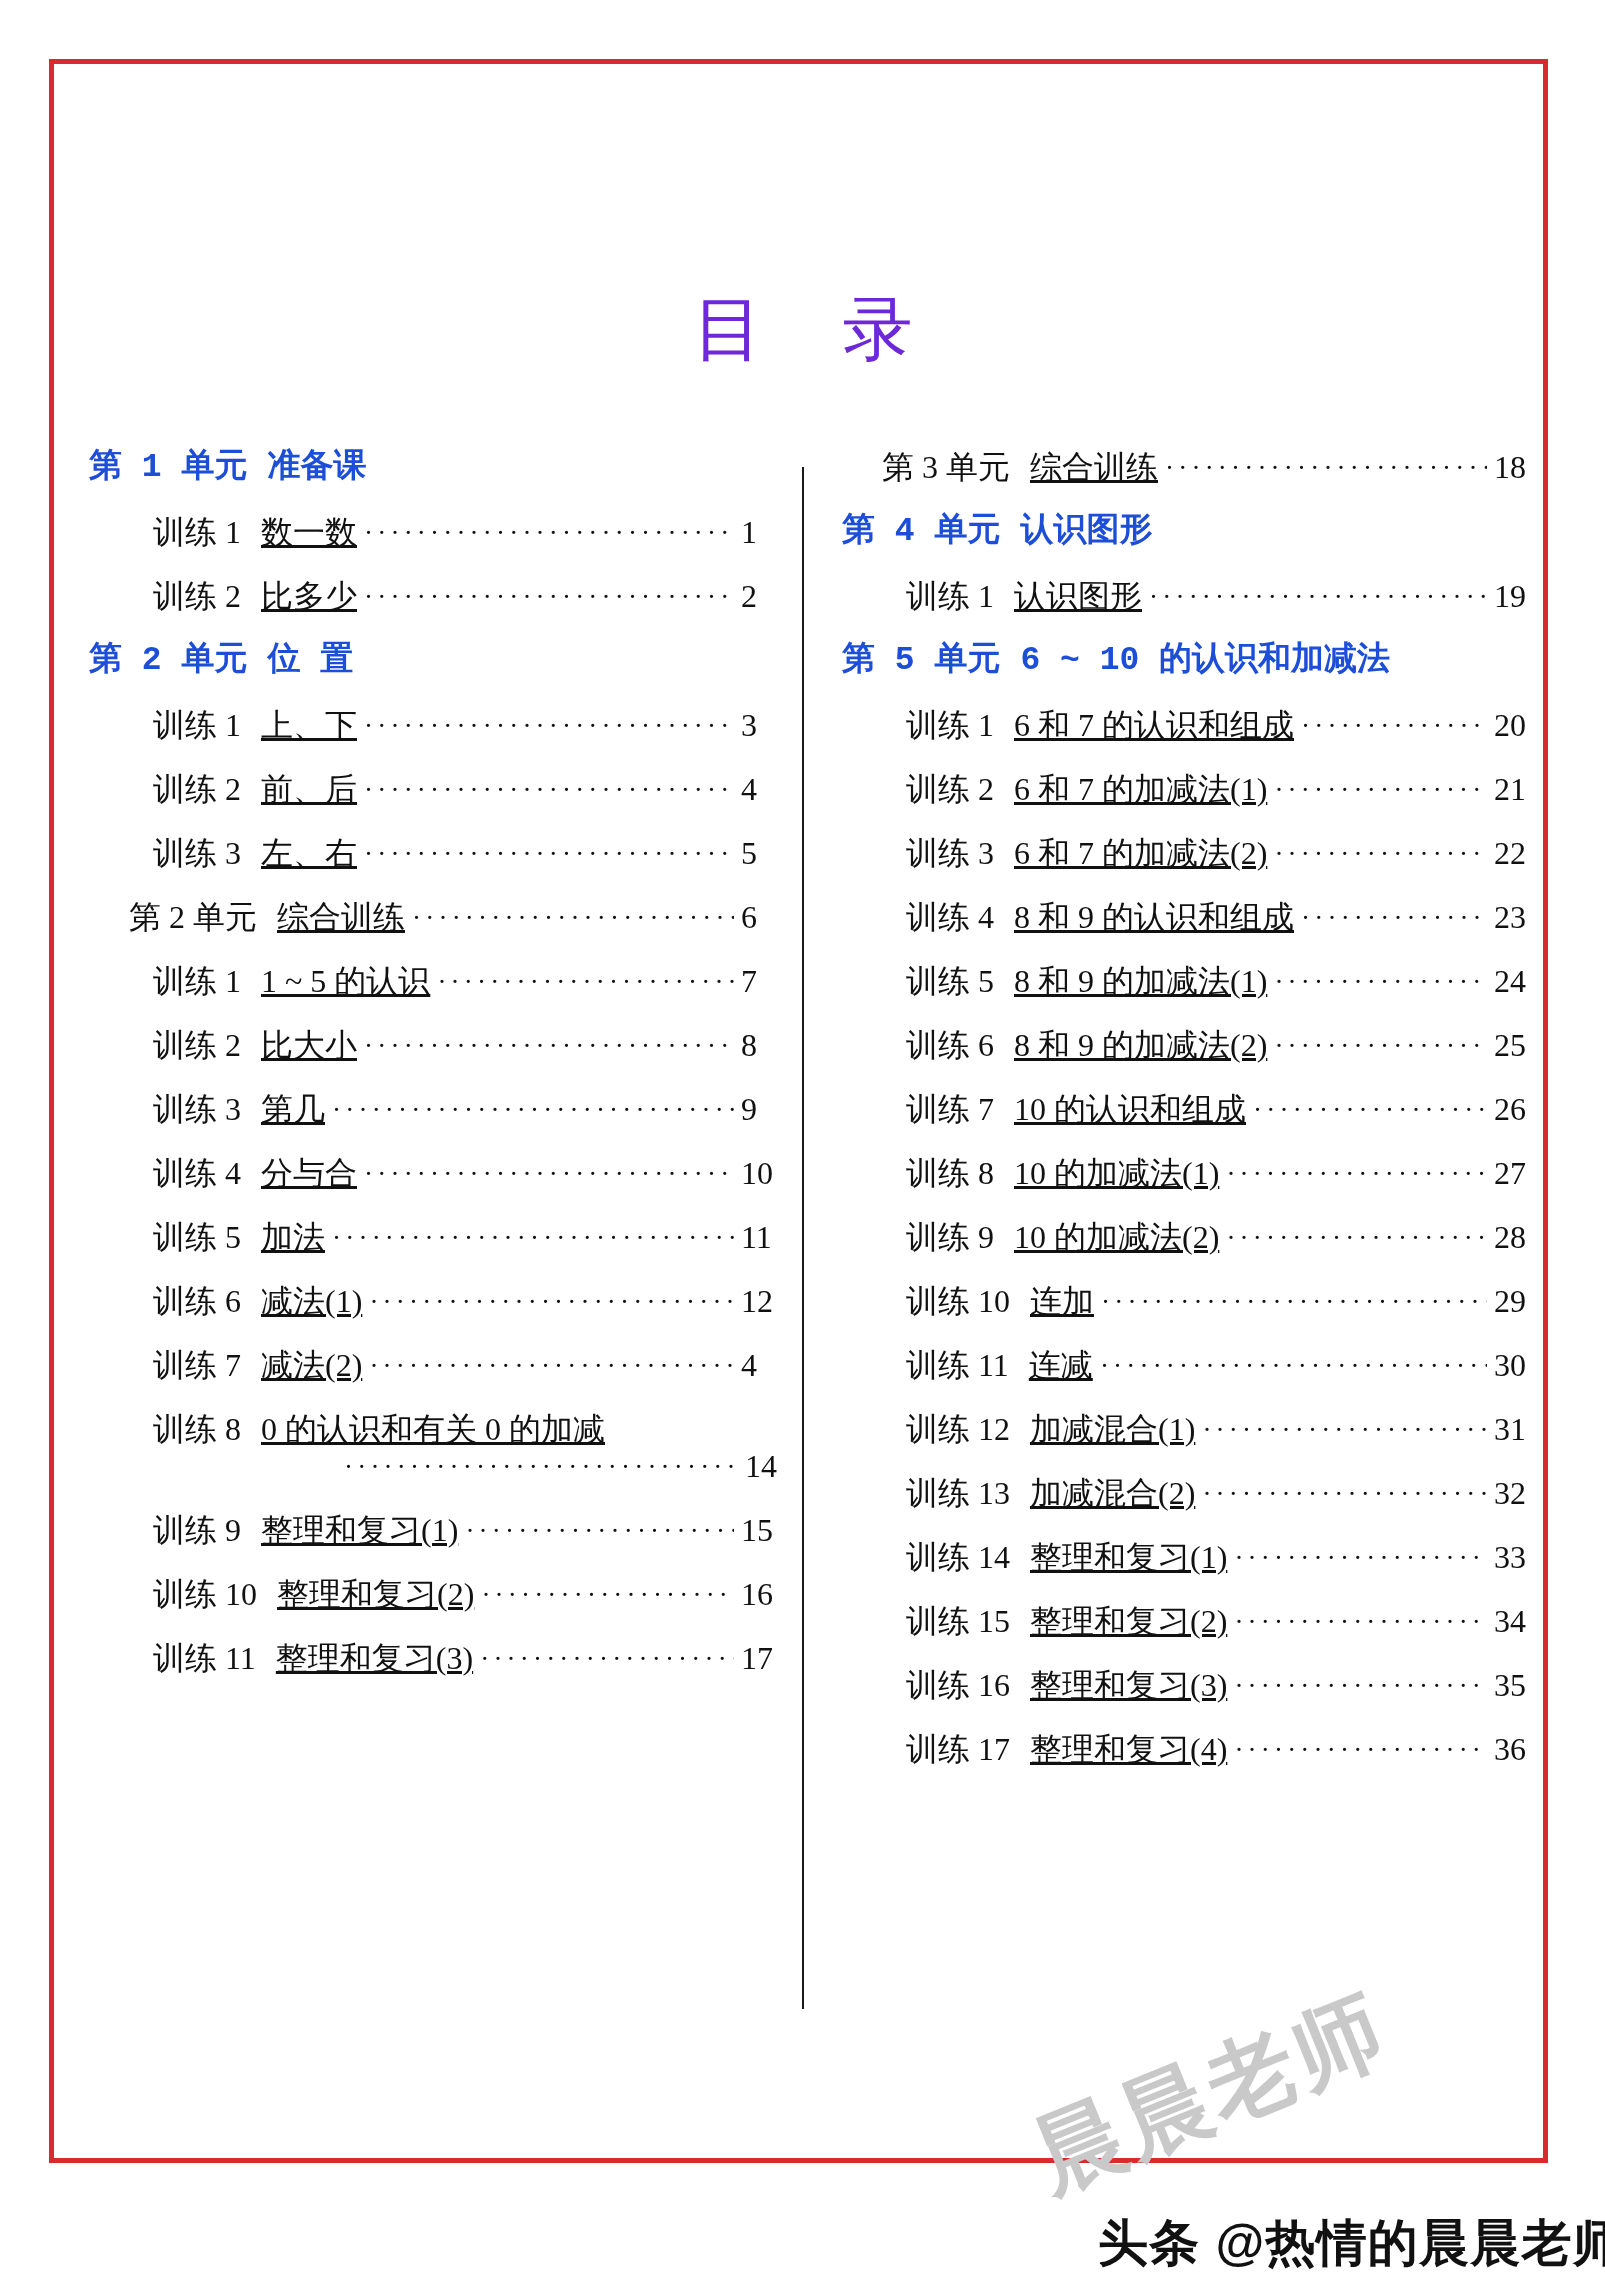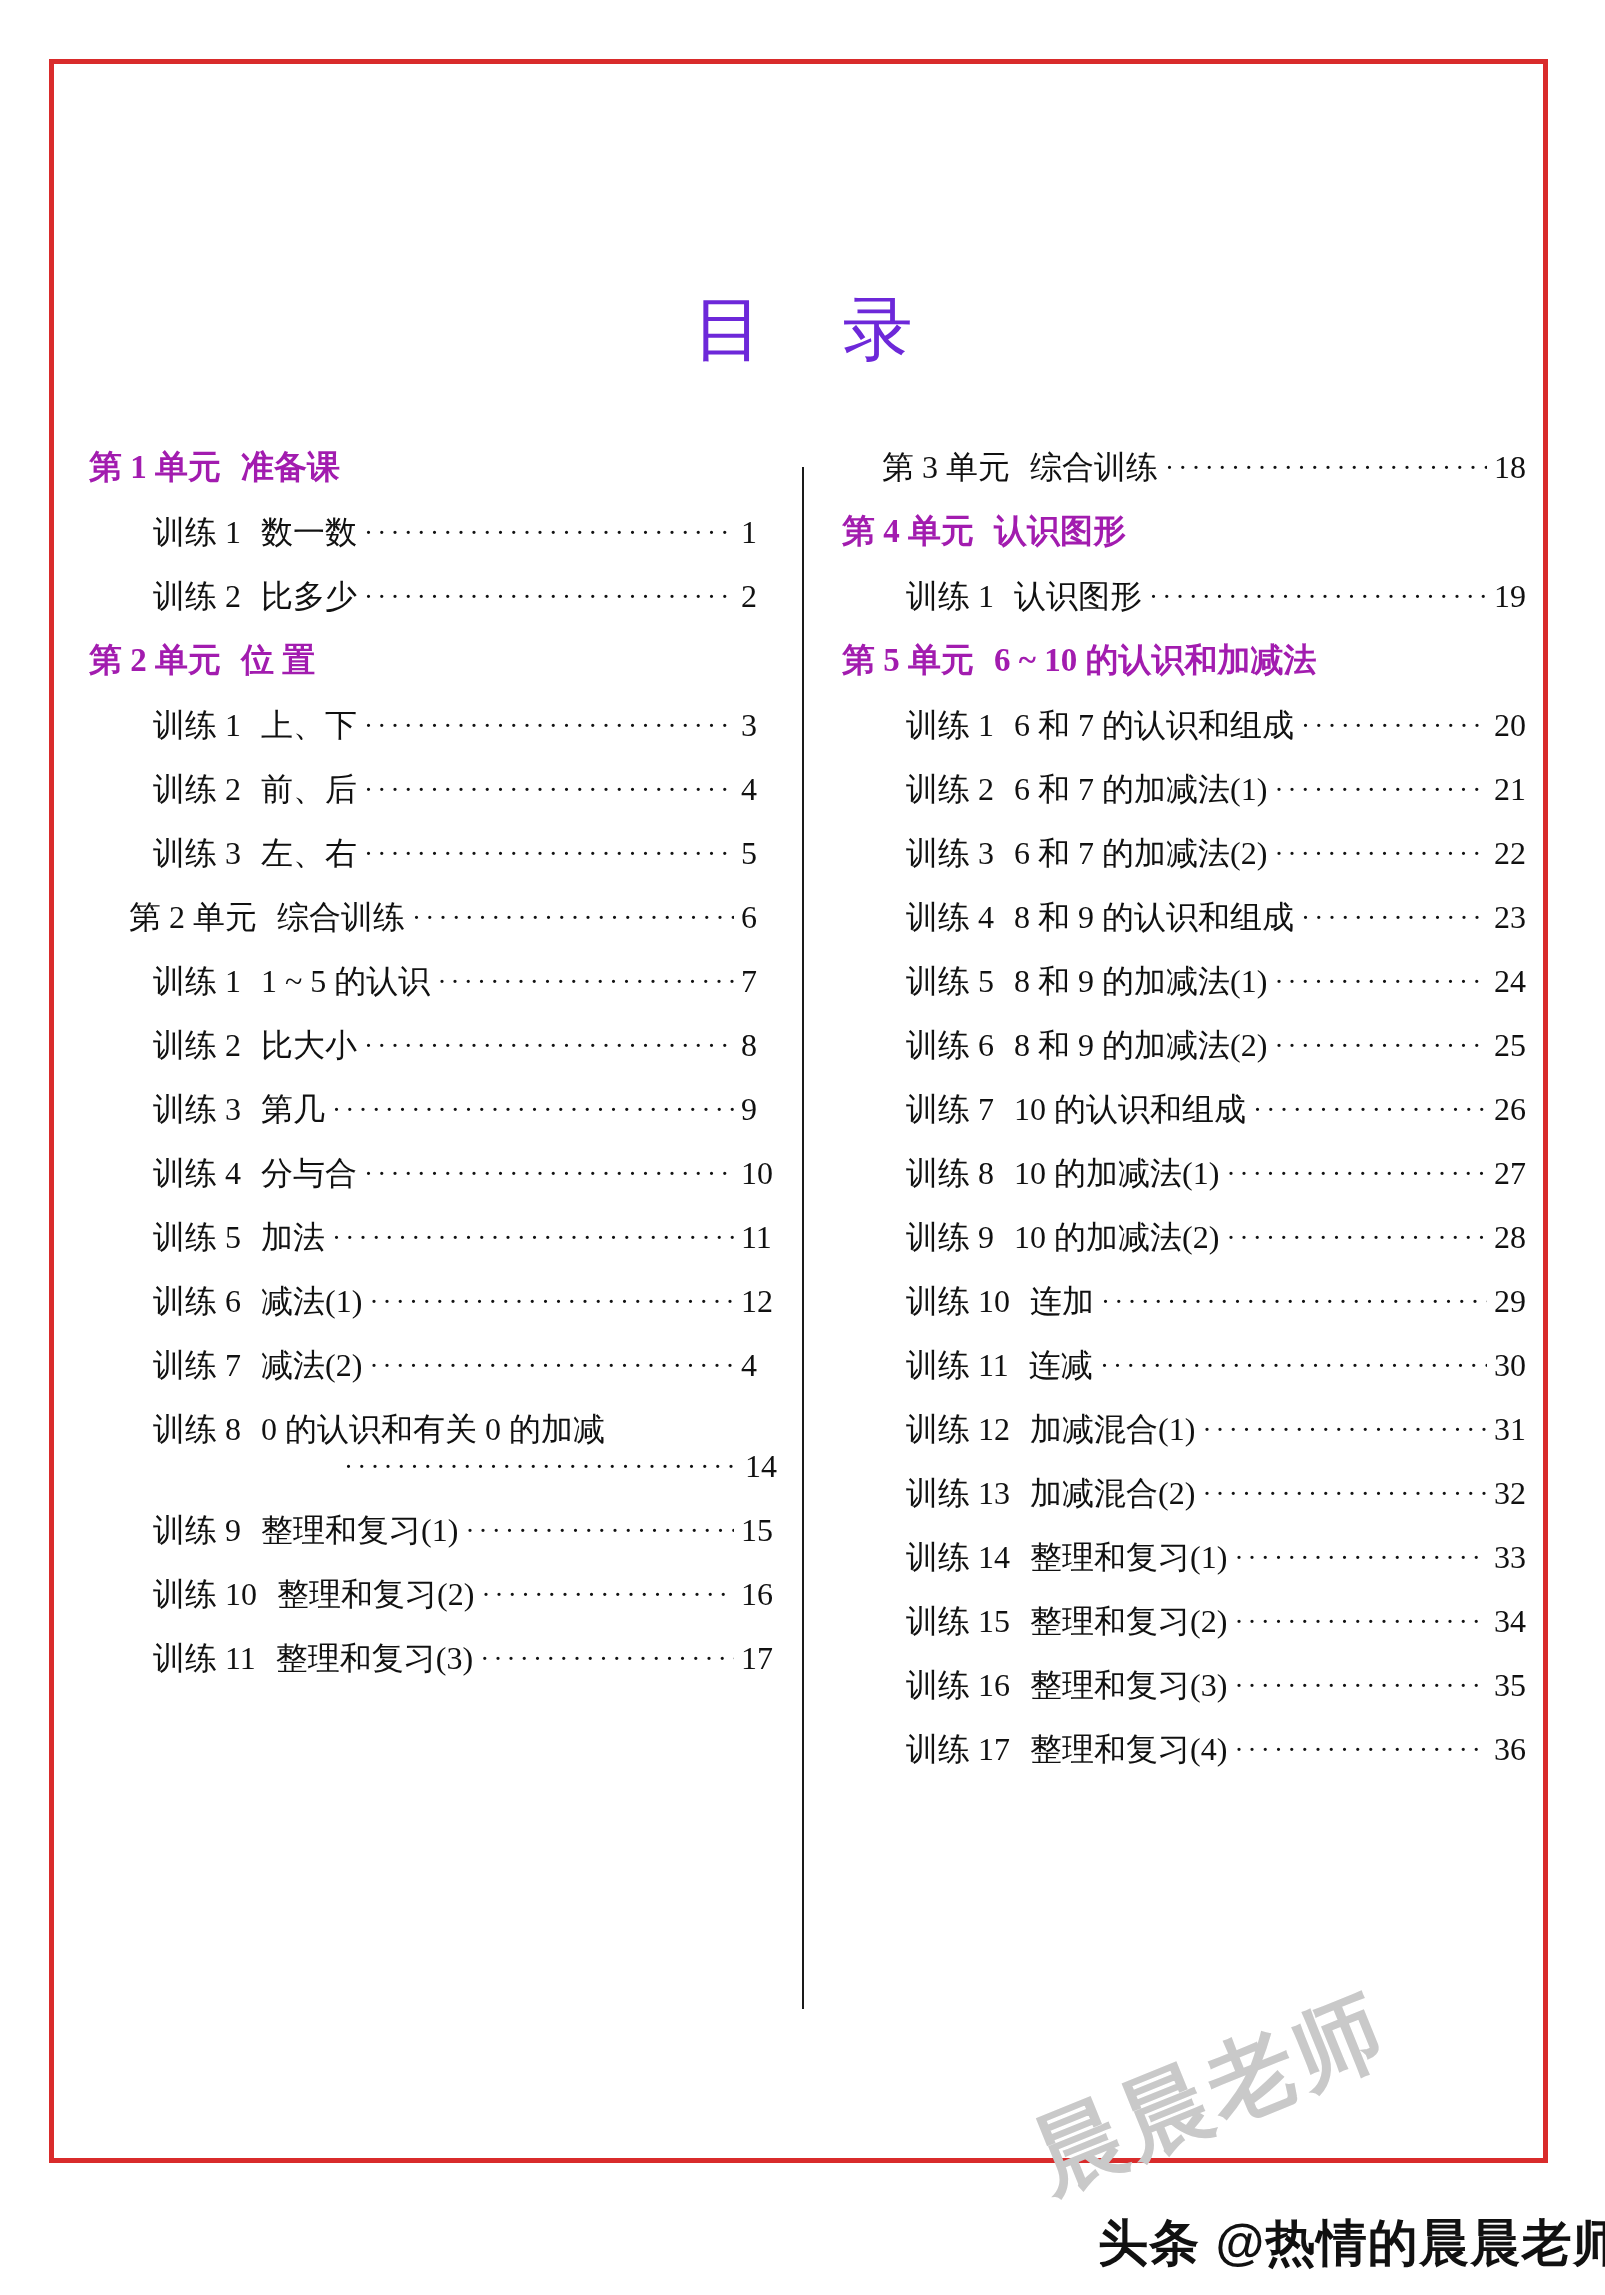--- a/index.html
+++ b/index.html
@@ -47,43 +47,43 @@
 
   #divider {
     position:absolute;
     left:802px; top:467px;
     width:1.8px; height:1542px;
     background:#1a1a1a;
   }
 
   
   .unit-head {
-    color:#a21caf;
+    color:#1d4ed8;
     font-size:33px;
     font-weight:700;
     line-height:1;
     margin:0 0 32px 0;
     white-space:nowrap;
-    font-family:Liberation Serif, serif;
+    font-family:Liberation Mono, monospace;
   }
   .unit-head .unit-name { margin-left:20px; }
 
   .entry {
     display:flex;
     align-items:baseline;
     font-size:32px;
     color:#111111;
     line-height:1;
     margin:0 0 32px 0;
     padding-left:64px;
     white-space:nowrap;
   }
   .entry.summary { padding-left:40px; }
   .entry .lbl { flex:0 0 auto; }
-  .entry .ttl { flex:0 0 auto; margin-left:20px; }
+  .entry .ttl { flex:0 0 auto; margin-left:20px;text-decoration:underline; }
   .entry .leader {
     flex:1 1 auto;
     overflow:hidden;
     white-space:nowrap;
     margin:0 7.1px 0 7.1px;
     letter-spacing:4.2px;
     font-size:27px;
     color:#111111;
     position:relative;
     top:-1.2px;

